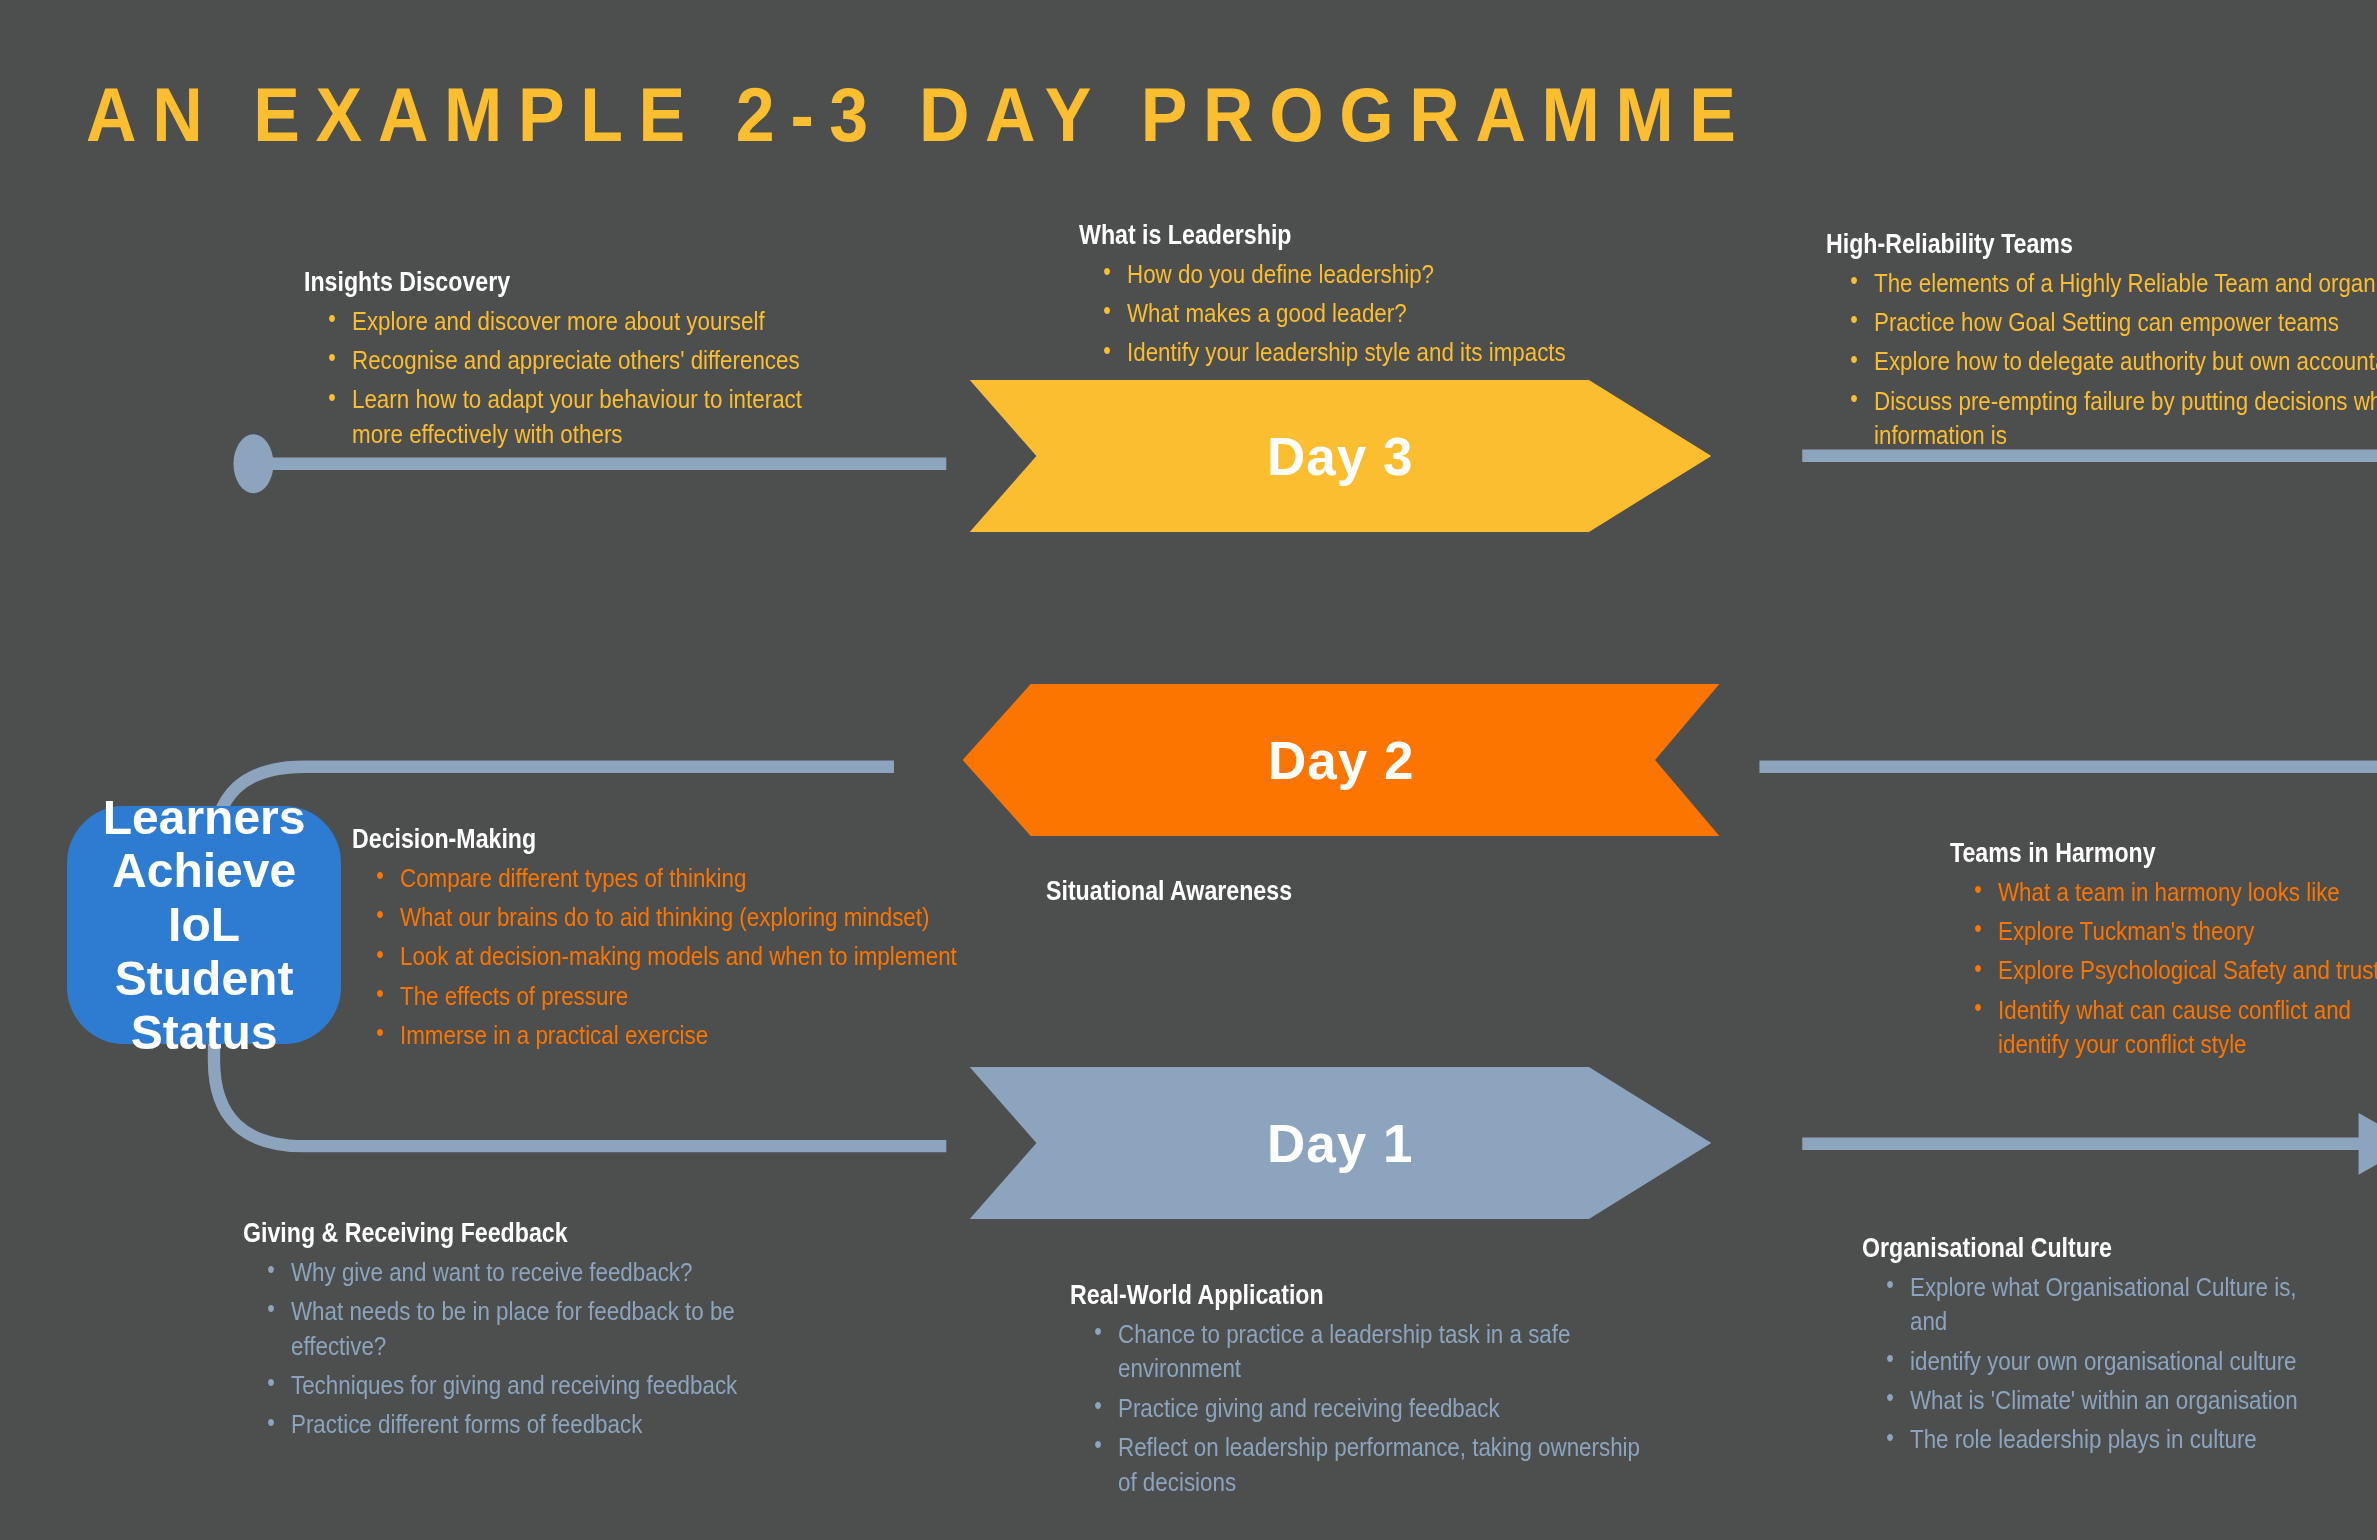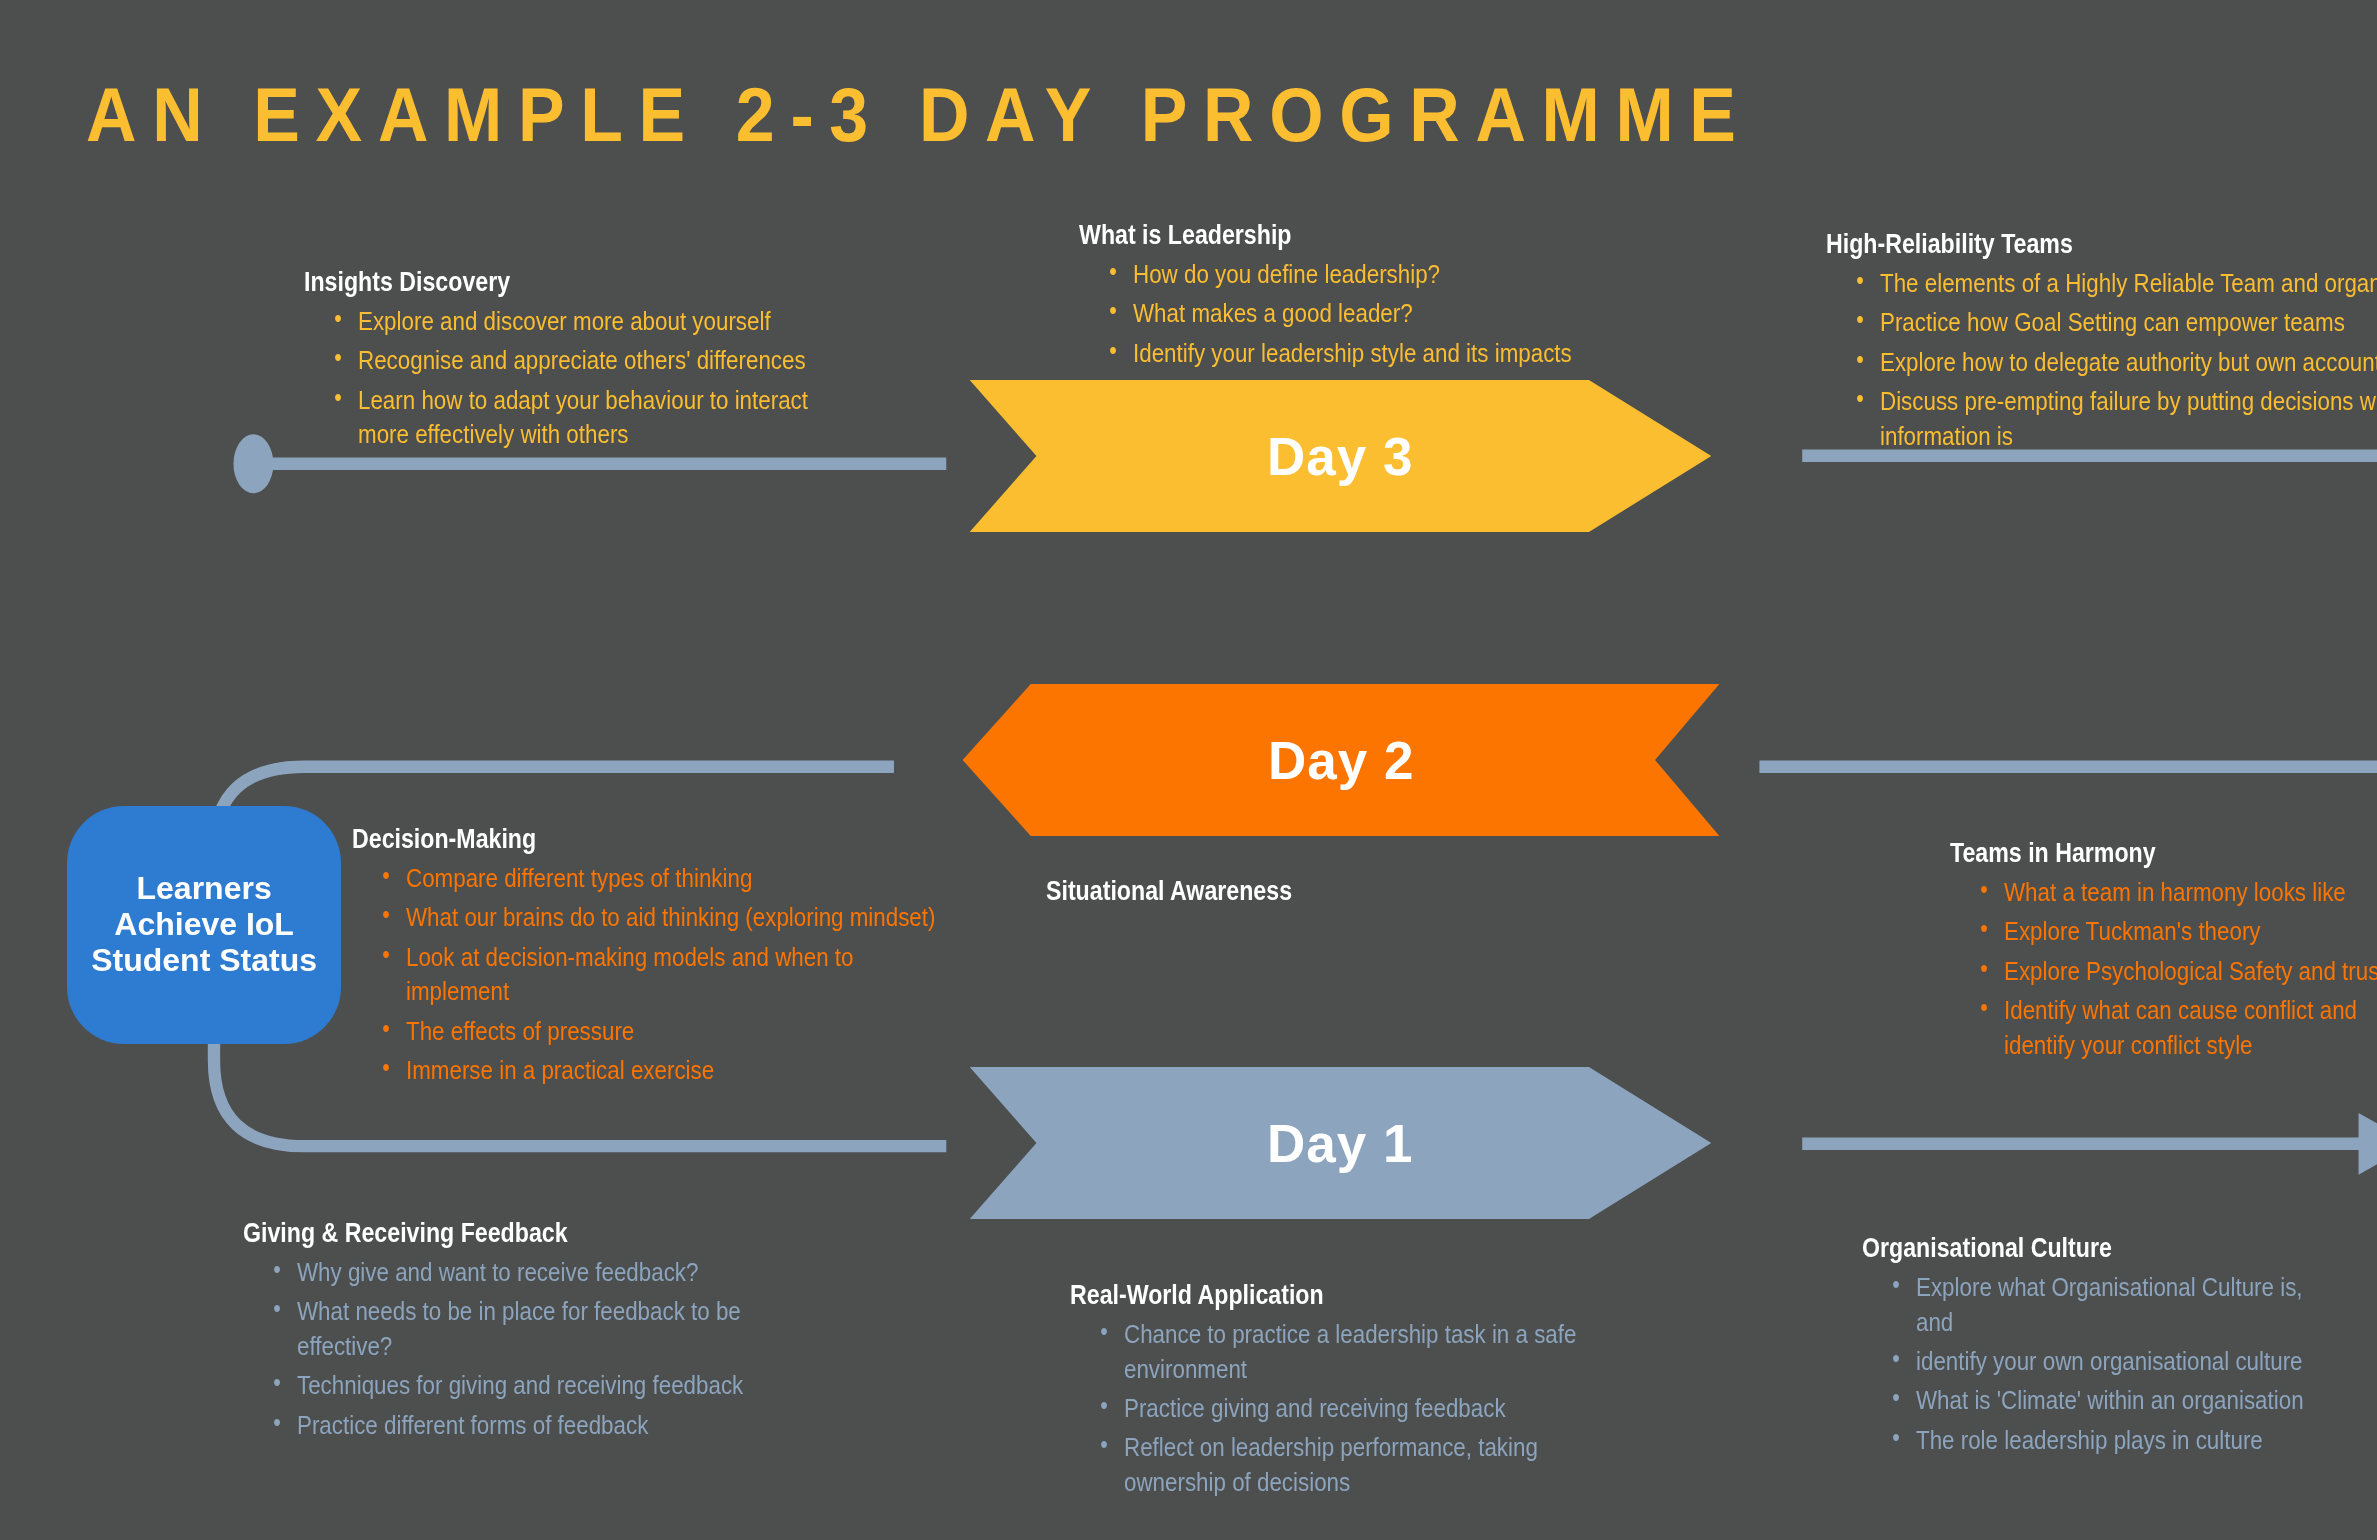--- a/index.html
+++ b/index.html
@@ -52,39 +52,39 @@
   }
 
   
   .pill{
     position:absolute;
     background:#2e7cd1;
     border-radius:57px;
     color:#fff;font-weight:bold;
     display:flex;align-items:center;justify-content:center;
     text-align:center;line-height:1.12;
-    font-size:32px;
+    font-size:48px;
     padding:0 8.6px;
     font-family:"Liberation Sans","DejaVu Sans",sans-serif;
   }
   .pill-student{left:67px;top:806px;width:257px;height:238px;}
 
   
   .topic{position:absolute;}
   .topic h3{
     margin:0 0 5.7px 0;
     color:#ffffff;
     font-weight:bold;
     font-size:27.6px;
     transform:scaleX(.84);transform-origin:left center;
     white-space:nowrap;
     font-family:"Liberation Sans","DejaVu Sans",sans-serif;
   }
   .topic ul{
-    margin:6px;padding:0 0 0 48px;
+    margin:0;padding:0 0 0 48px;
     list-style:none;
   }
   .topic li{
     position:relative;
     font-size:26px;
     line-height:1.33;
     margin-bottom:4.8px;
     transform:scaleX(.86);transform-origin:left center;
     font-family:"Liberation Sans","DejaVu Sans",sans-serif;
   }

